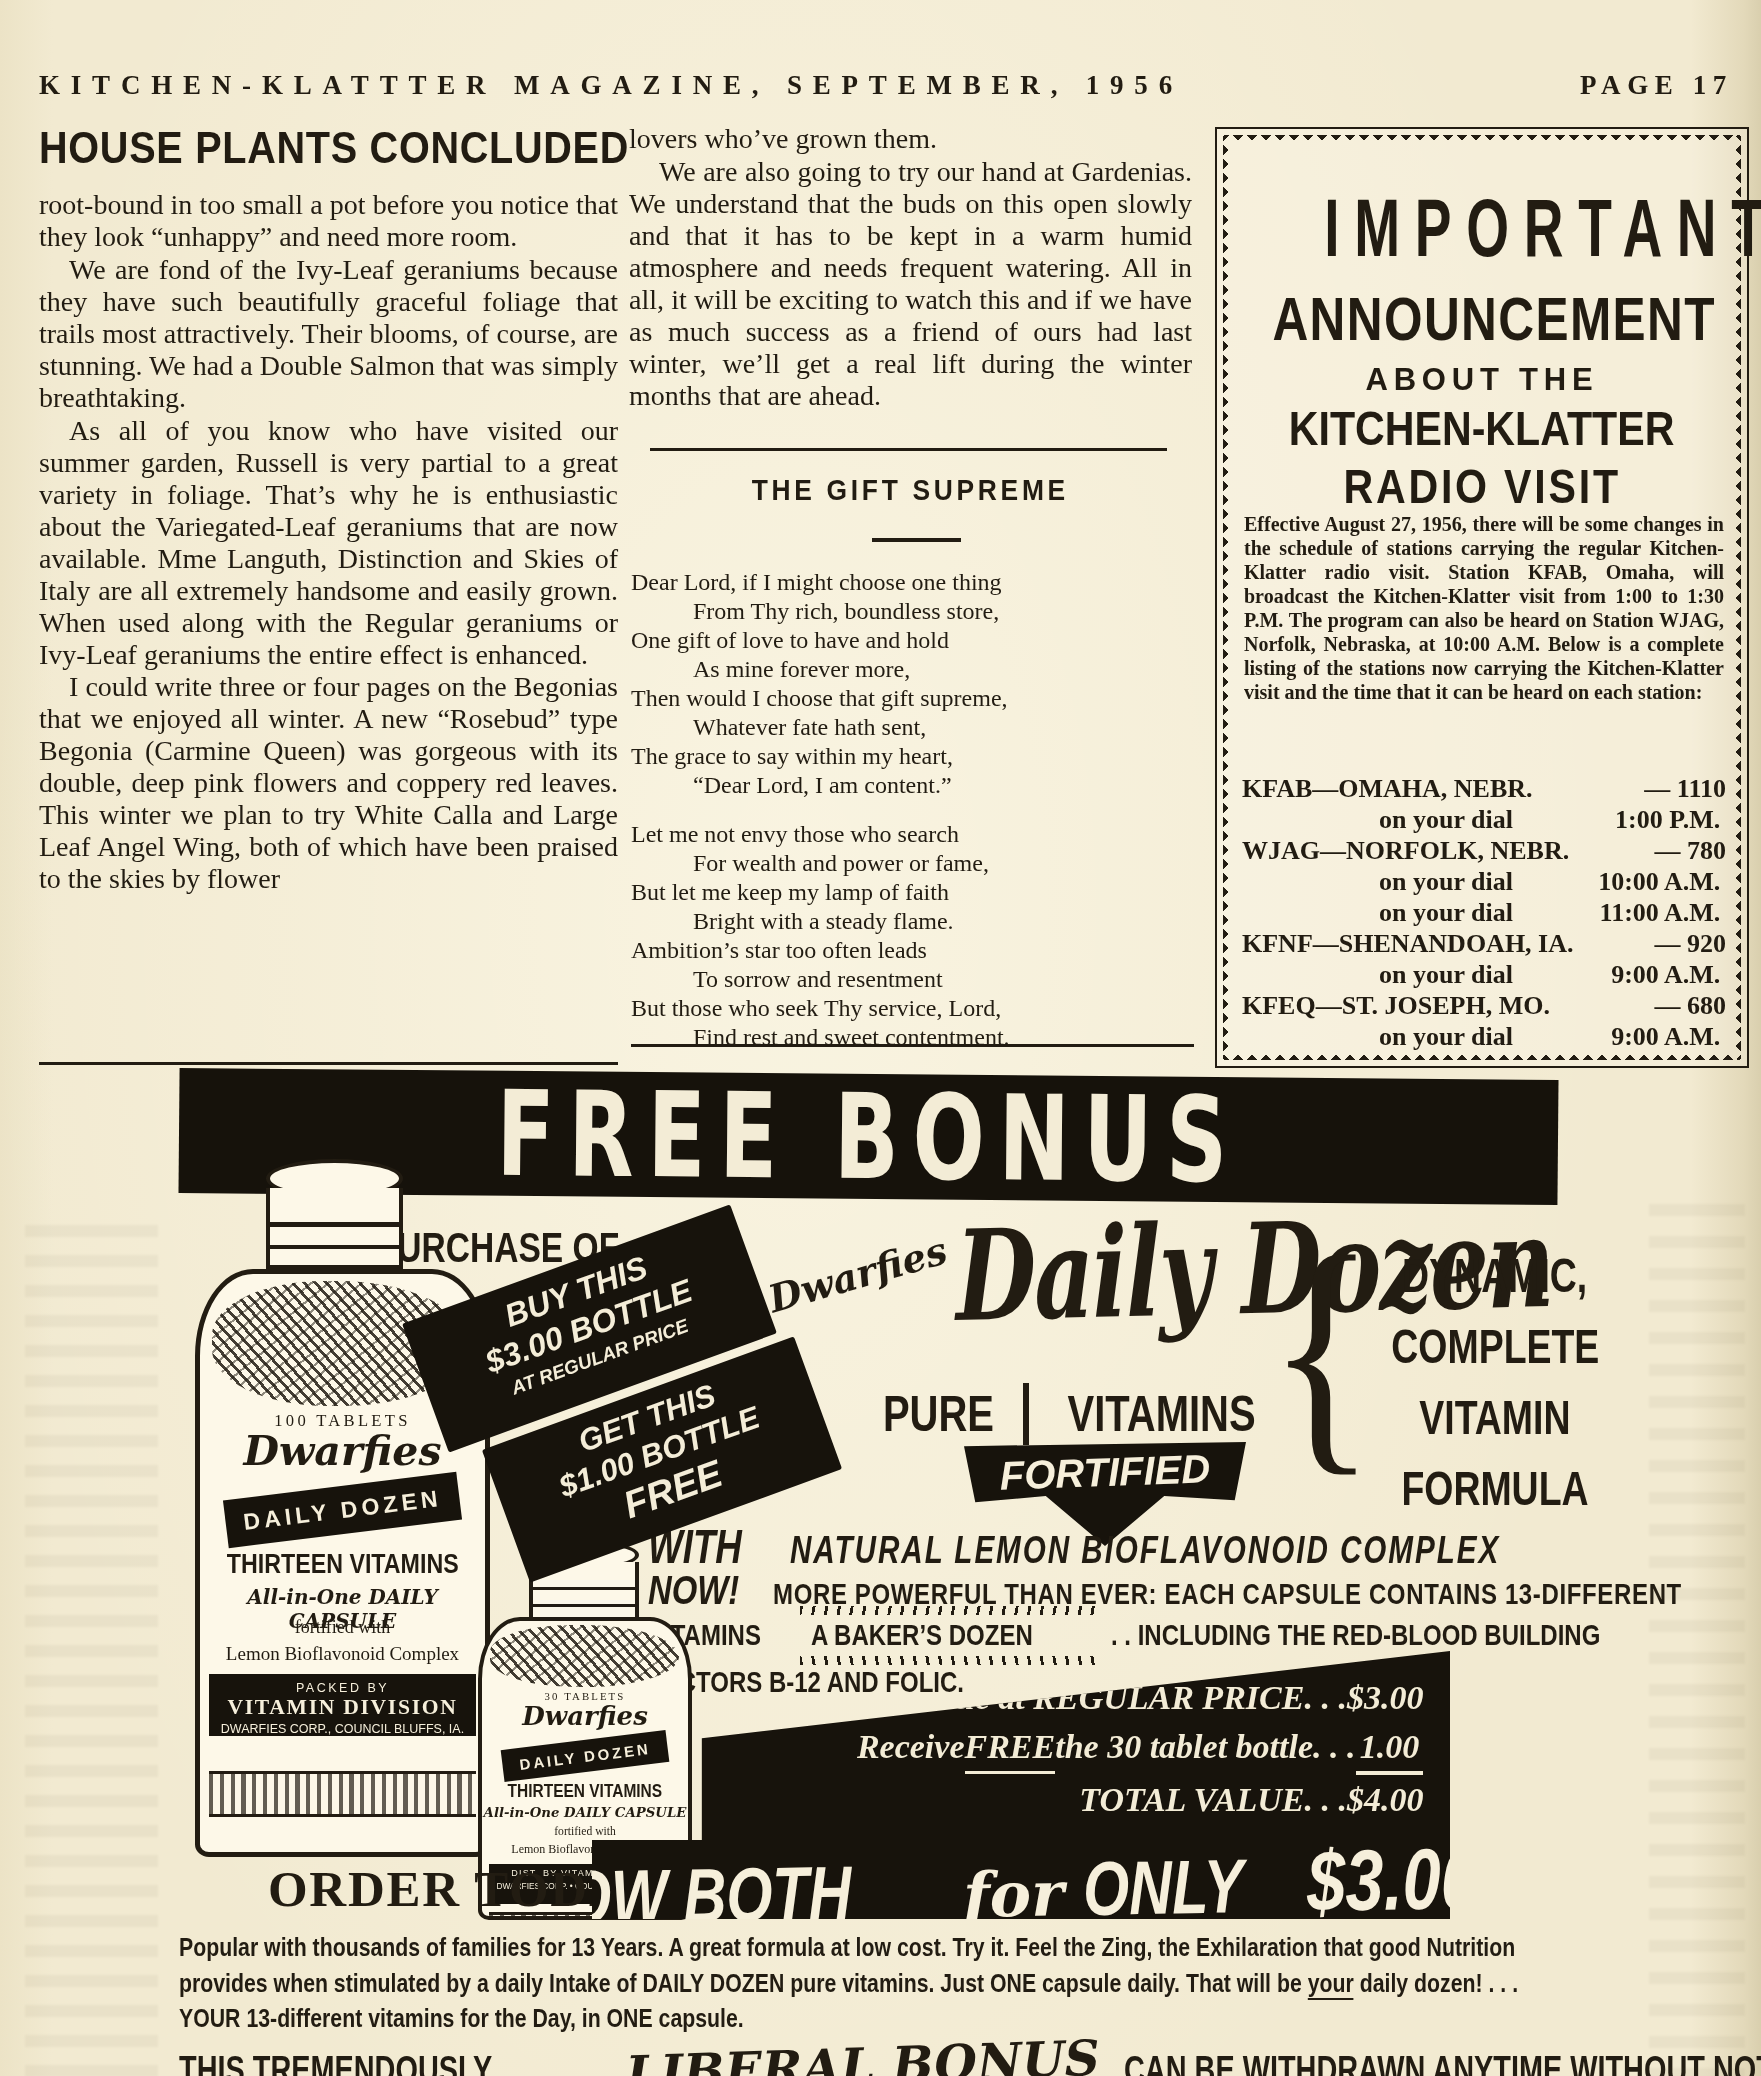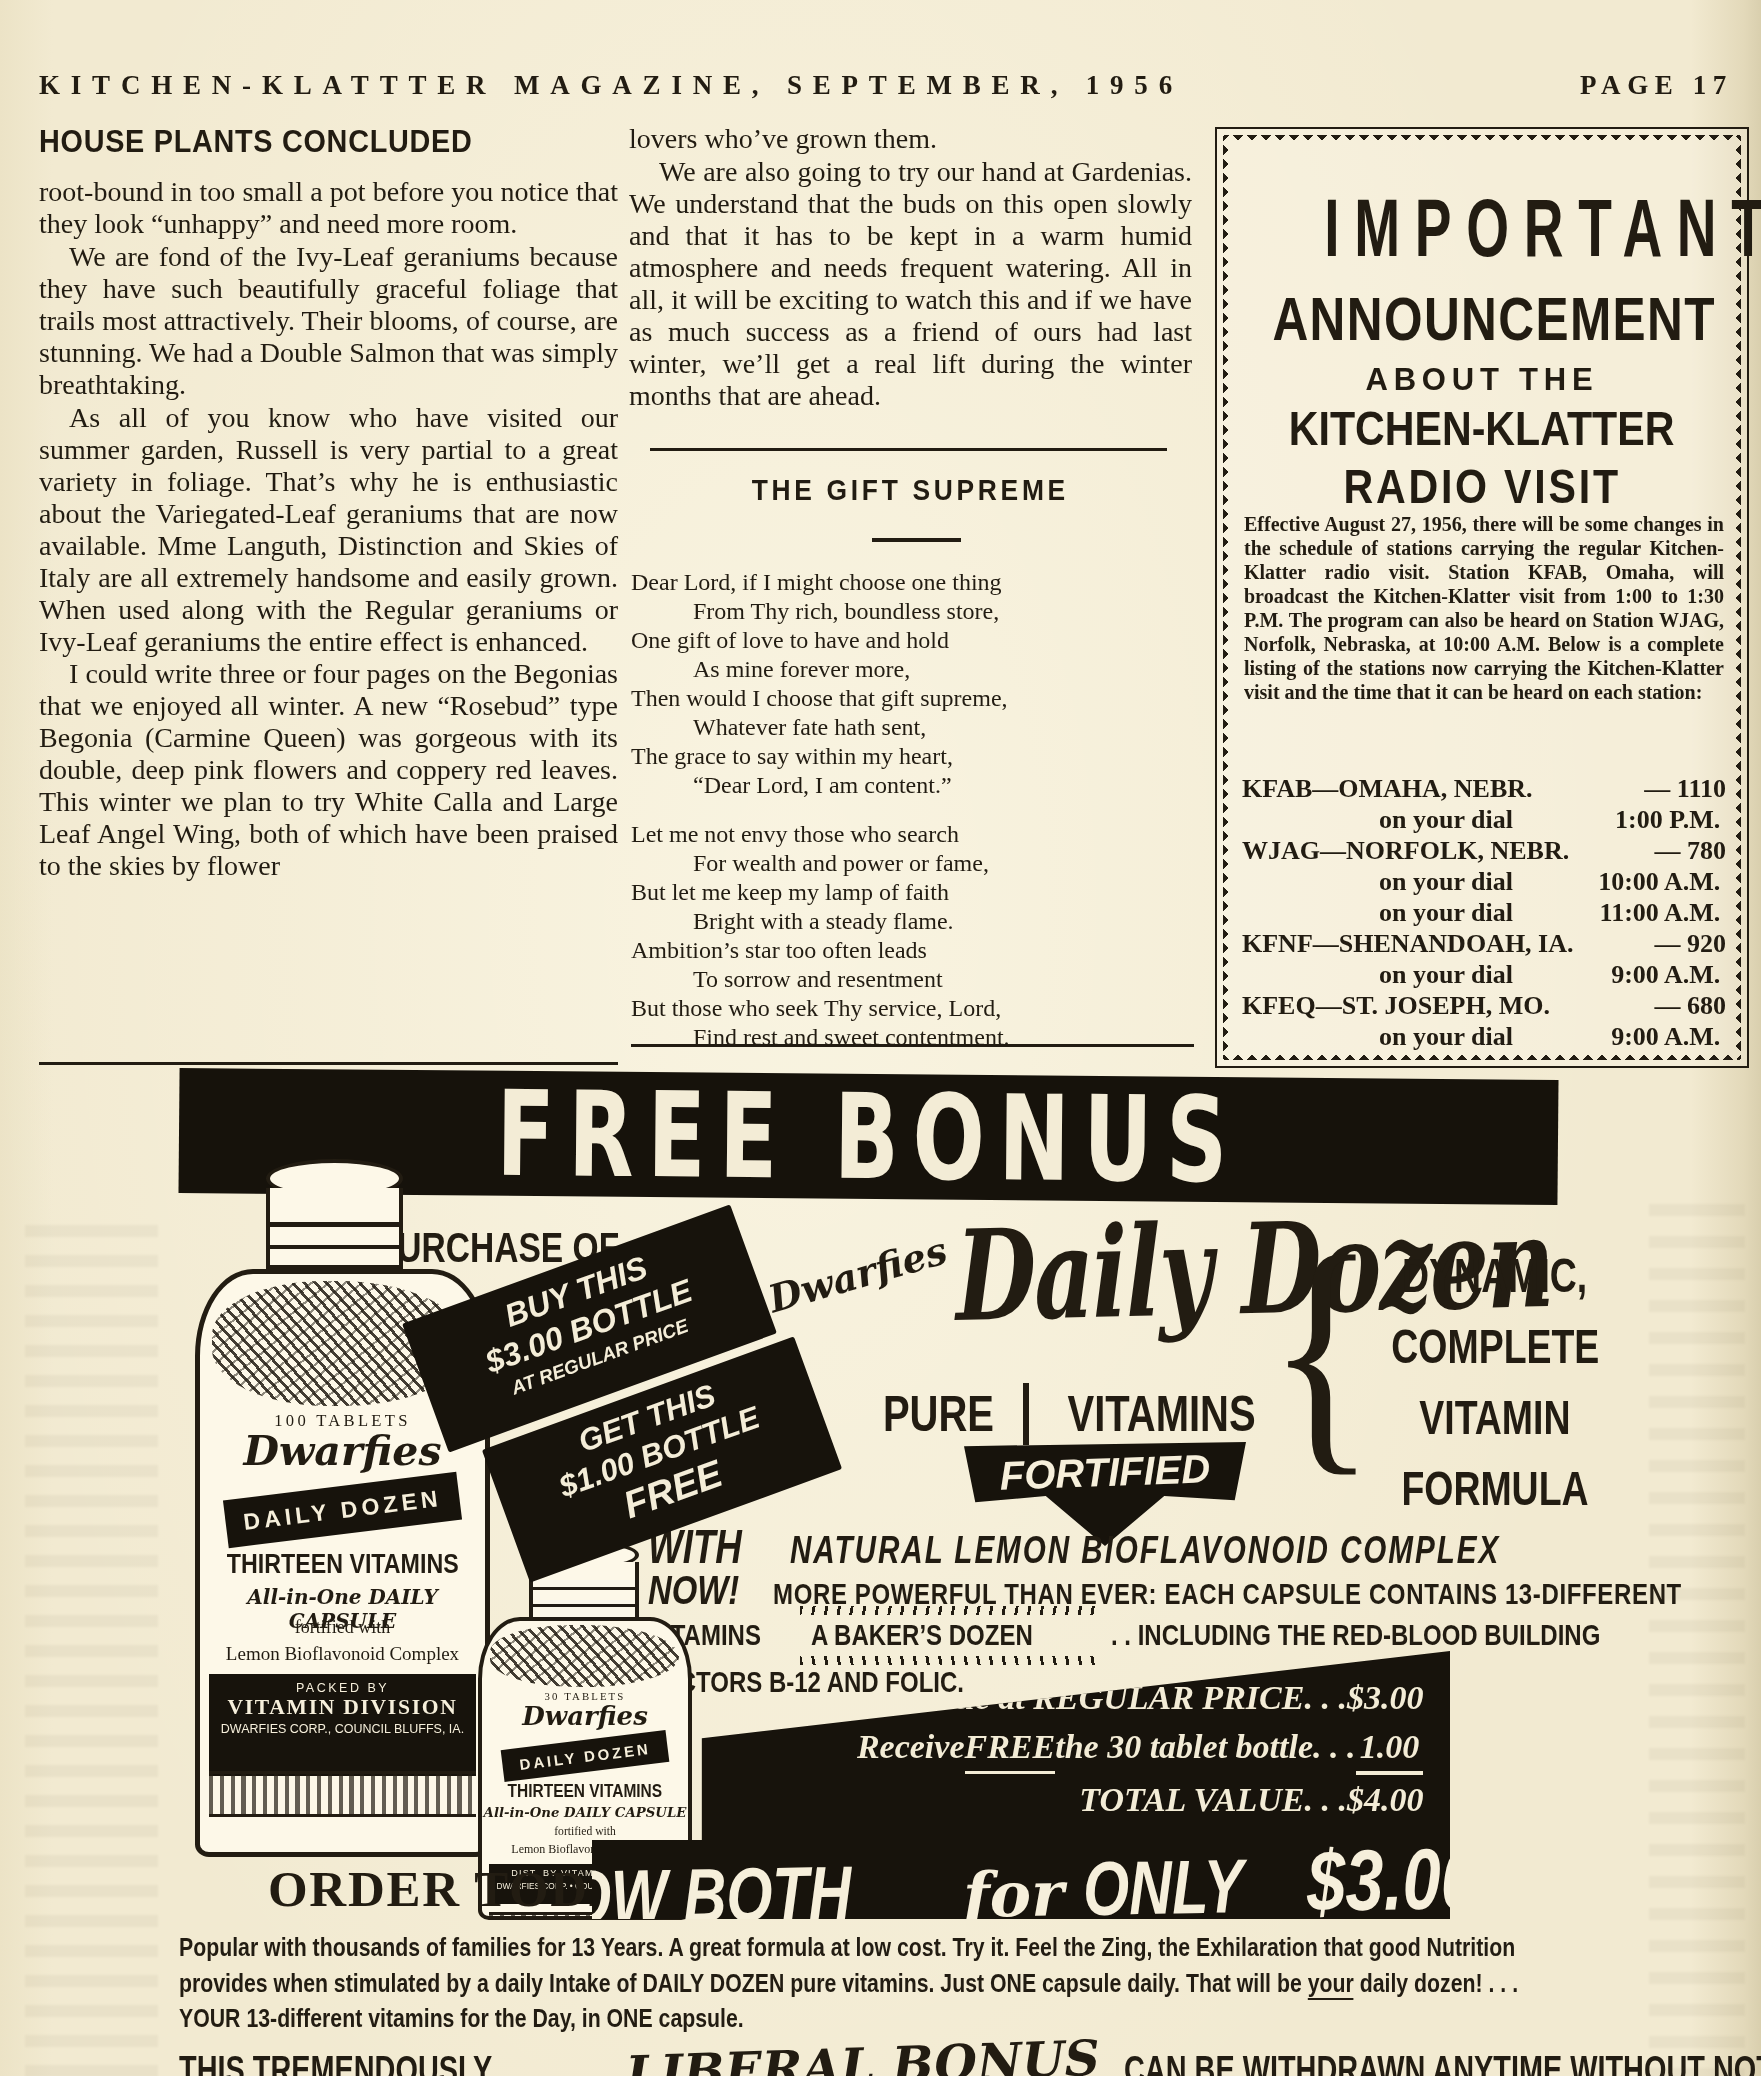--- a/index.html
+++ b/index.html
@@ -33,21 +33,21 @@
   .w{color:#f6efdb;}
   .ghost{opacity:.16; filter:blur(1.2px); color:#6b6046;}
 
   
   .hdr{font-size:27px; font-weight:bold; letter-spacing:10.8px; white-space:nowrap;}
 
   
   .artcol{font-size:28px; line-height:32px;}
   .artcol p{text-align:justify; margin-bottom:0.8px;}
   .artcol p.ind{text-indent:30px;}
-  .h-article{font-size:32px; letter-spacing:0.8px;}
+  .h-article{font-size:44px; letter-spacing:0.8px;}
   .rule{background:var(--ink);}
 
   
   .poemline{font-size:24px; line-height:29px; white-space:nowrap;}
   .poemline.ind{padding-left:62px;}
 
   
   .kkbox{border:2.5px solid var(--ink); background:rgba(255,253,244,.25);}
   .saw{position:absolute;}
   .saw-top{left:6.6px; right:6.6px; top:5.8px; height:9px; background-image:linear-gradient(135deg,var(--ink) 25%,transparent 25%),linear-gradient(225deg,var(--ink) 25%,transparent 25%); background-size:14px 9px; background-repeat:repeat-x;}
@@ -272,21 +272,21 @@
       <div class="abs center script" style="left:0; top:153px; width:100%; font-size:41px;">Dwarfies</div>
       <div class="ribbon" style="left:25px; top:212px; width:235px; height:48px;">
         <span class="sans b" style="font-size:23px; letter-spacing:4.2px;">DAILY DOZEN</span>
       </div>
       <div class="abs center" style="left:0; top:275px; width:100%;">
         <span class="sans b cxc" style="font-size:27px; transform:scaleX(.86);">THIRTEEN VITAMINS</span>
       </div>
       <div class="abs center script" style="left:0; top:311px; width:100%; font-size:20px;">All-in-One DAILY CAPSULE</div>
       <div class="abs center serif" style="left:0; top:343px; width:100%; font-size:18px;">fortified with</div>
       <div class="abs center serif" style="left:0; top:369px; width:100%; font-size:19px;">Lemon Bioflavonoid Complex</div>
-      <div class="packed" style="left:9px; top:400px; width:267px; height:102px; padding-top:6.6px;">
+      <div class="packed" style="left:9px; top:400px; width:267px; height:62px; padding-top:6.6px;">
         <div class="sans" style="font-size:12.5px; letter-spacing:2.5px;">PACKED BY</div>
         <div class="serif b" style="font-size:21.6px; letter-spacing:1.7px;">VITAMIN DIVISION</div>
         <div class="sans" style="font-size:12.5px; margin-top:2.5px;">DWARFIES CORP., COUNCIL BLUFFS, IA.</div>
       </div>
       <div class="baseorn" style="left:9px; top:497px; width:267px; height:46px;"></div>
     </div>
   </div>
 
   <div class="bottle" style="left:478px; top:1540px; width:234px; height:380px;">
     <div class="cap-top" style="left:51px; top:0; width:110px; height:30px;"></div>

